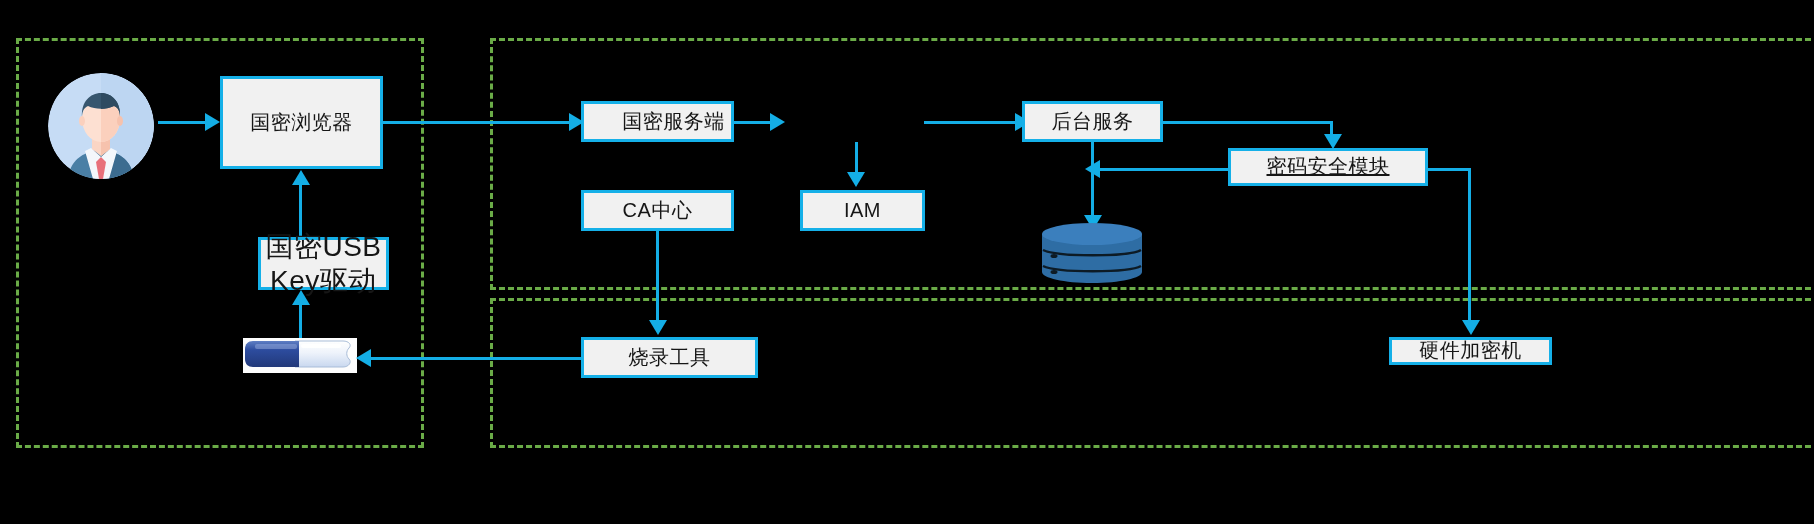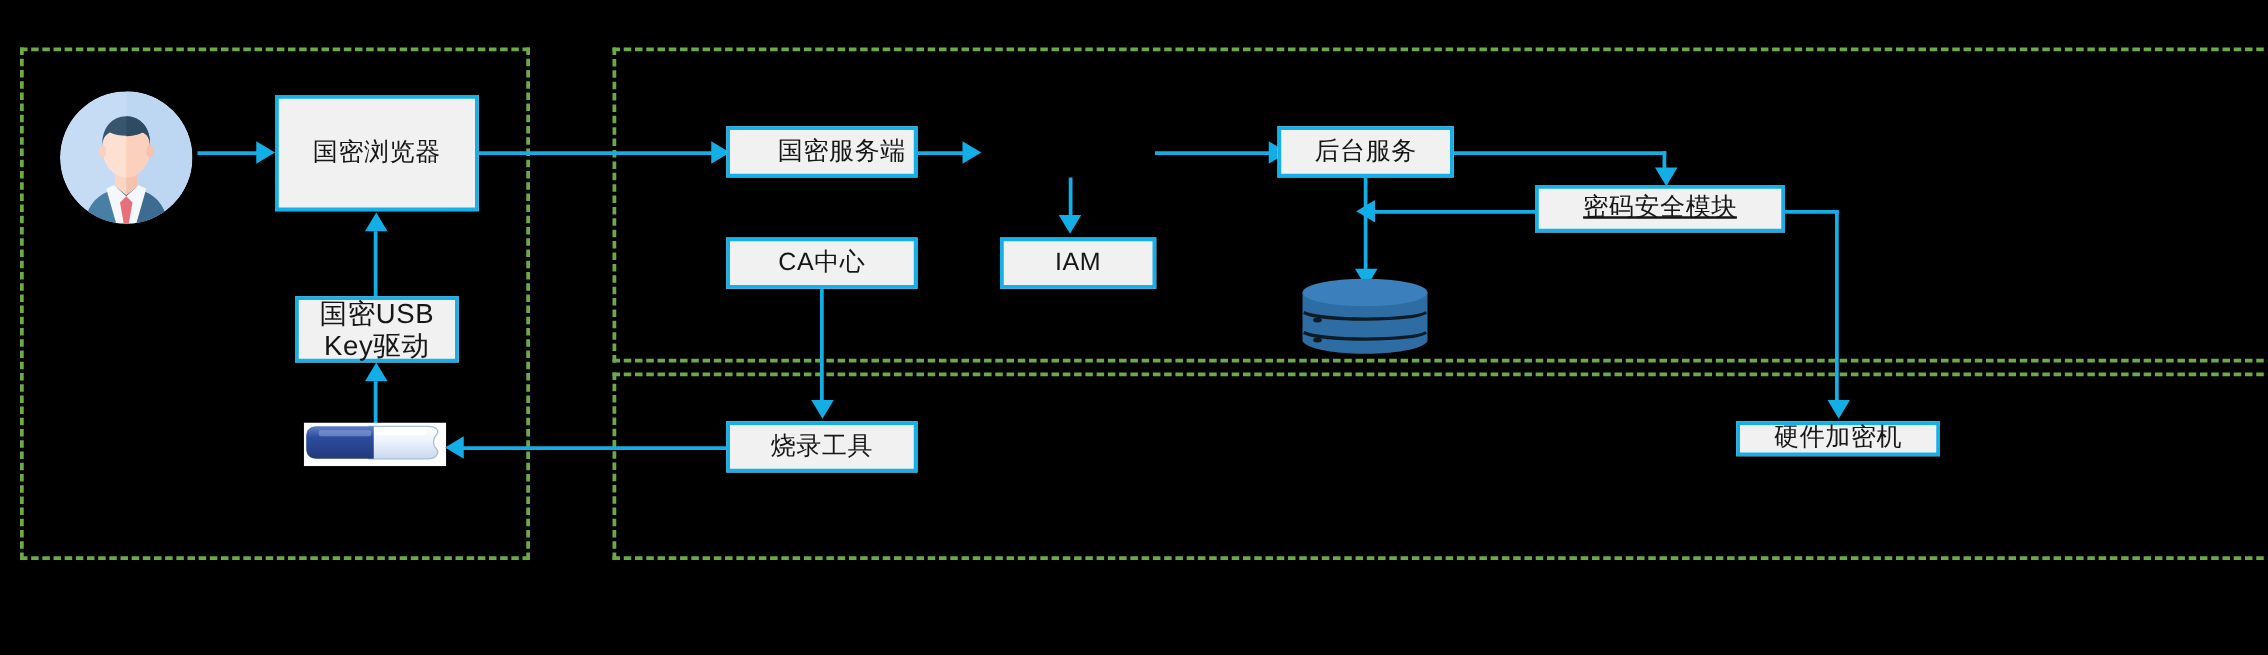--- a/index.html
+++ b/index.html
@@ -34,21 +34,21 @@
     align-items: center;
     justify-content: center;
     text-align: center;
     color: #161616;
     font-size: 20px;
     line-height: 1.18;
     letter-spacing: 0.5px;
     white-space: pre-line;
     font-family: "Liberation Sans", "DejaVu Sans", sans-serif;
   }
-  .node.small { font-size: 22px; }
+  .node.small { font-size: 28px; margin-left: 22px; }
   
   .conn {
     position: absolute;
     background: #14aee6;
   }
   .conn.h { height: 3px; }
   .conn.v { width: 3px; }
   .arrow {
     position: absolute;
     width: 0;
@@ -209,20 +209,20 @@
     </svg>
   </div>
 
   <div class="conn h" style="left:1428px; top:168px; width:43px;"></div>
   <div class="conn v" style="left:1468px; top:168px; width:3px; height:155px;"></div>
   <div class="arrow down" style="left:1462px; top:320px;"></div>
 
   <div class="conn v" style="left:656px; top:231px; width:3px; height:92px;"></div>
   <div class="arrow down" style="left:649px; top:320px;"></div>
 
-  <div class="node" style="left:581px; top:337px; width:153px; height:41px;">烧录工具</div>
+  <div class="node" style="left:581px; top:337px; width:177px; height:41px;">烧录工具</div>
 
   <div class="conn h" style="left:369px; top:357px; width:212px;"></div>
   <div class="arrow left" style="left:356px; top:349px;"></div>
 
   <div class="node" style="left:1389px; top:337px; width:163px; height:28px;">硬件加密机</div>
 
 </div>
 
 </body></html>

